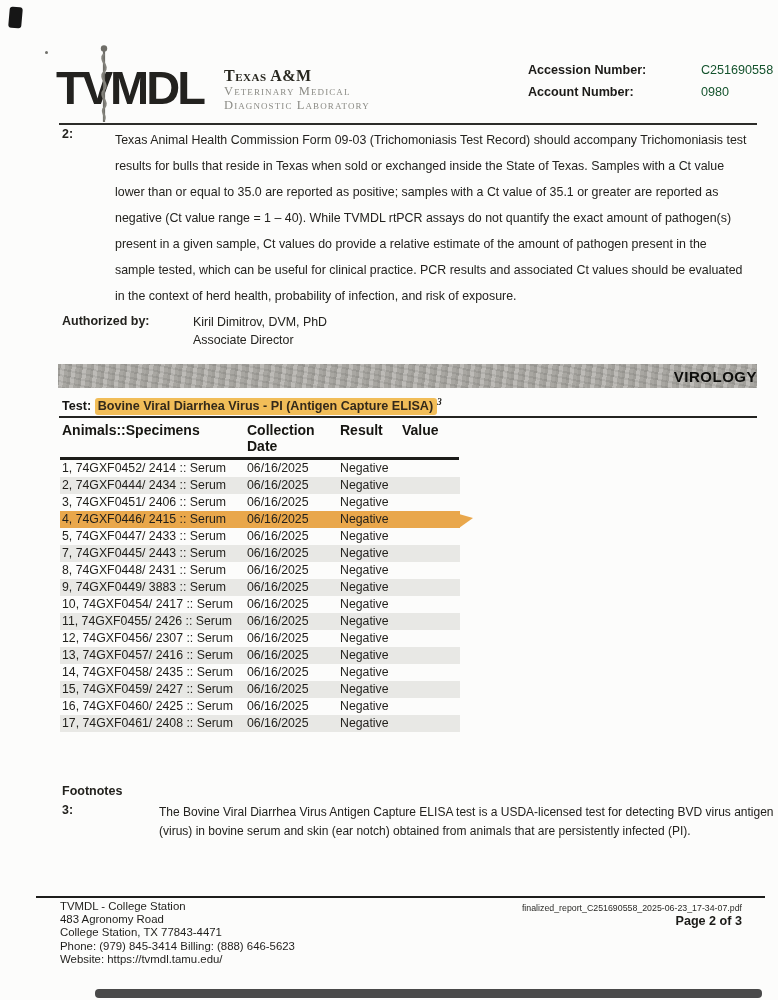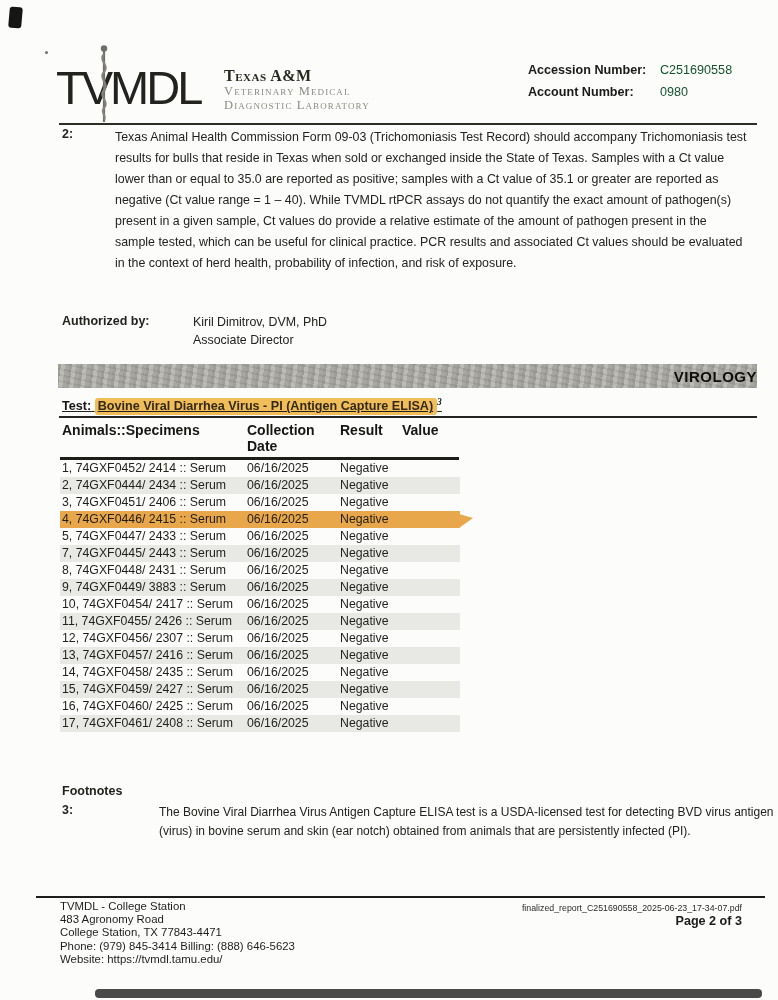--- a/index.html
+++ b/index.html
@@ -8,48 +8,48 @@
     background:#fcfcfb;overflow:hidden;
     font-family:"Liberation Sans",sans-serif;color:#23221e;
   }
   
   .scan-mark-topleft{position:absolute;left:9px;top:7px;width:13px;height:21px;background:#161616;border-radius:3px;transform:rotate(5deg);}
   .scan-dot{position:absolute;left:45px;top:51px;width:3px;height:3px;background:#6f6f6a;border-radius:50%;}
   .scan-bar-bottom{position:absolute;left:95px;top:989px;width:667px;height:9px;background:#494949;border-radius:4px;}
   
   .logo-acronym{
     position:absolute;left:56px;top:64px;
-    font-size:47px;font-weight:normal;letter-spacing:-3px;color:#23221f;line-height:1;
+    font-size:47px;font-weight:bold;letter-spacing:-3px;color:#23221f;line-height:1;
   }
   .caduceus{position:absolute;left:94px;top:44px;width:20px;height:80px;}
   .logo-text{position:absolute;left:224px;top:67px;font-family:"Liberation Serif",serif;}
   .logo-line1{font-size:16px;font-weight:bold;color:#28271f;font-variant:small-caps;letter-spacing:.5px;line-height:18px;}
   .logo-line2,.logo-line3{font-size:12.5px;color:#8b8b85;font-variant:small-caps;letter-spacing:1.1px;line-height:13.5px;}
   .acc-block{position:absolute;left:528px;top:63px;font-size:12.6px;}
-  .acc-row{display:flex;height:22px;align-items:flex-start;}
+  .acc-row{display:flex;height:22px;align-items:flex-start;gap:41px;}
   .acc-label{width:132px;font-weight:bold;color:#1b1a17;}
   .acc-value{color:#14532d;}
   .rule-header{position:absolute;left:59px;top:123px;width:698px;height:2px;background:#2c2c29;}
   
   .note2-num{position:absolute;left:62px;top:127px;font-weight:bold;font-size:12.4px;}
-  .note2-text{position:absolute;left:115px;top:127px;width:632px;font-size:12.4px;line-height:21px;color:#24231f;}
+  .note2-text{position:absolute;left:115px;top:127px;width:632px;font-size:12.4px;line-height:26px;color:#24231f;}
   
   .auth-label{position:absolute;left:62px;top:314px;font-weight:bold;font-size:12.5px;}
   .auth-name{position:absolute;left:193px;top:314px;font-size:12.4px;line-height:17.5px;}
   
   .section-bar{
     position:absolute;left:58px;top:364px;width:699px;height:24px;
     background-color:#b4b2ad;
     background-image:
       repeating-linear-gradient(97deg, rgba(62,62,57,.16) 0 3px, rgba(255,255,255,.12) 3px 7px, rgba(92,92,87,.13) 7px 11px),
       repeating-linear-gradient(12deg, rgba(42,42,40,.10) 0 2px, transparent 2px 6px);
     display:flex;align-items:center;justify-content:flex-end;
   }
   .section-title{font-size:15px;font-weight:bold;letter-spacing:.5px;color:#0e0e0c;}
-  .test-line{position:absolute;left:62px;top:397px;font-size:12.6px;text-decoration:underline;}
+  .test-line{position:absolute;left:62px;top:397px;font-size:12.6px;}
   .test-label{font-weight:bold;color:#151412;}
   .test-name{background:#f1bd58;border-radius:3px;padding:1px 4px 2px 3px;font-weight:bold;color:#33291a;}
   .test-sup{font-style:italic;font-size:9.5px;vertical-align:super;font-family:"Liberation Serif",serif;font-weight:bold;}
   .rule-test{position:absolute;left:59px;top:416px;width:698px;height:2px;background:#232320;}
   
   .vtable{position:absolute;left:60px;top:420px;width:400px;}
   .thead{display:grid;grid-template-columns:185px 93px 62px 58px;font-weight:bold;font-size:14px;color:#161511;padding:2px 0 3px 2px;}
   .thead-rule{height:2.5px;background:#1c1c19;width:399px;}
   .trow{display:grid;grid-template-columns:185px 93px 62px 58px;height:17px;align-items:center;font-size:12.3px;color:#201f1b;padding-left:2px;position:relative;}
   .trow.shade{background:#e8e8e5;}

